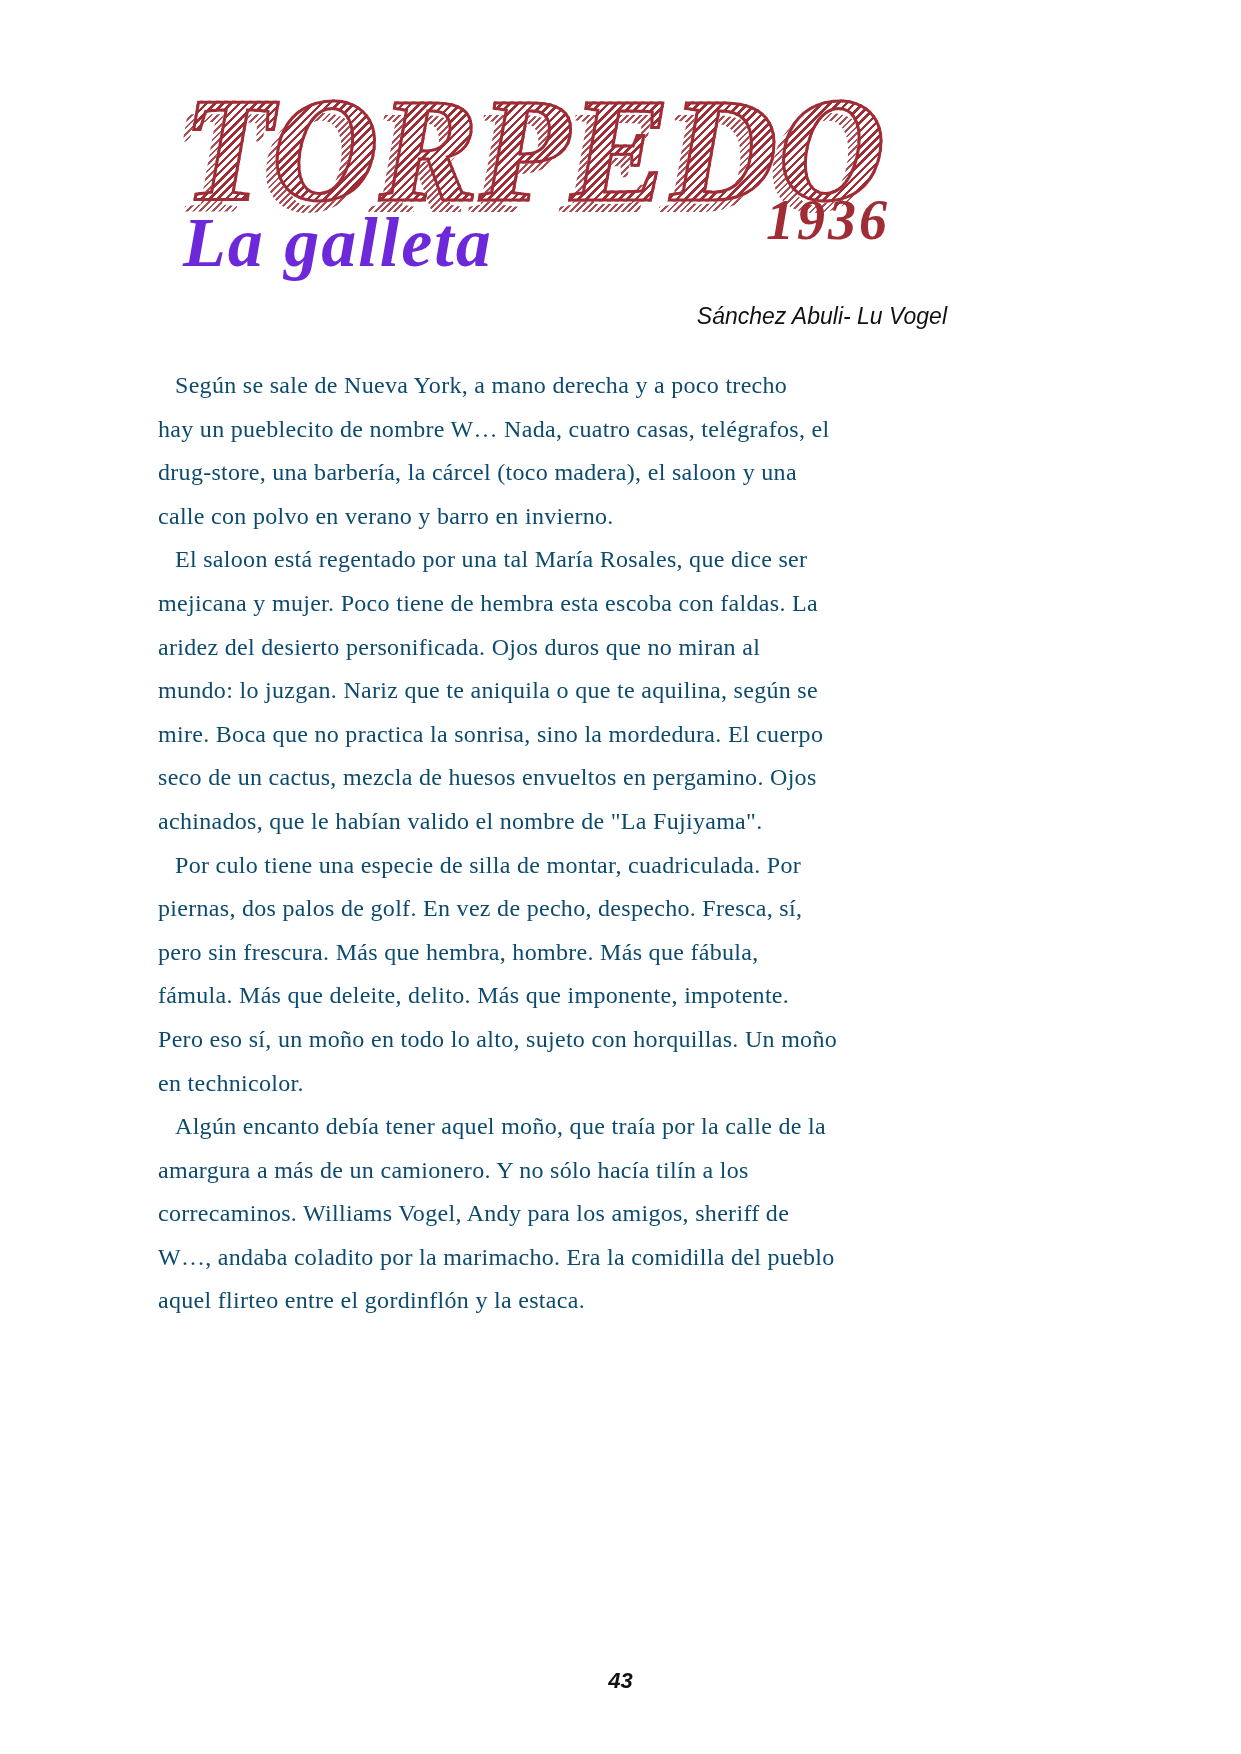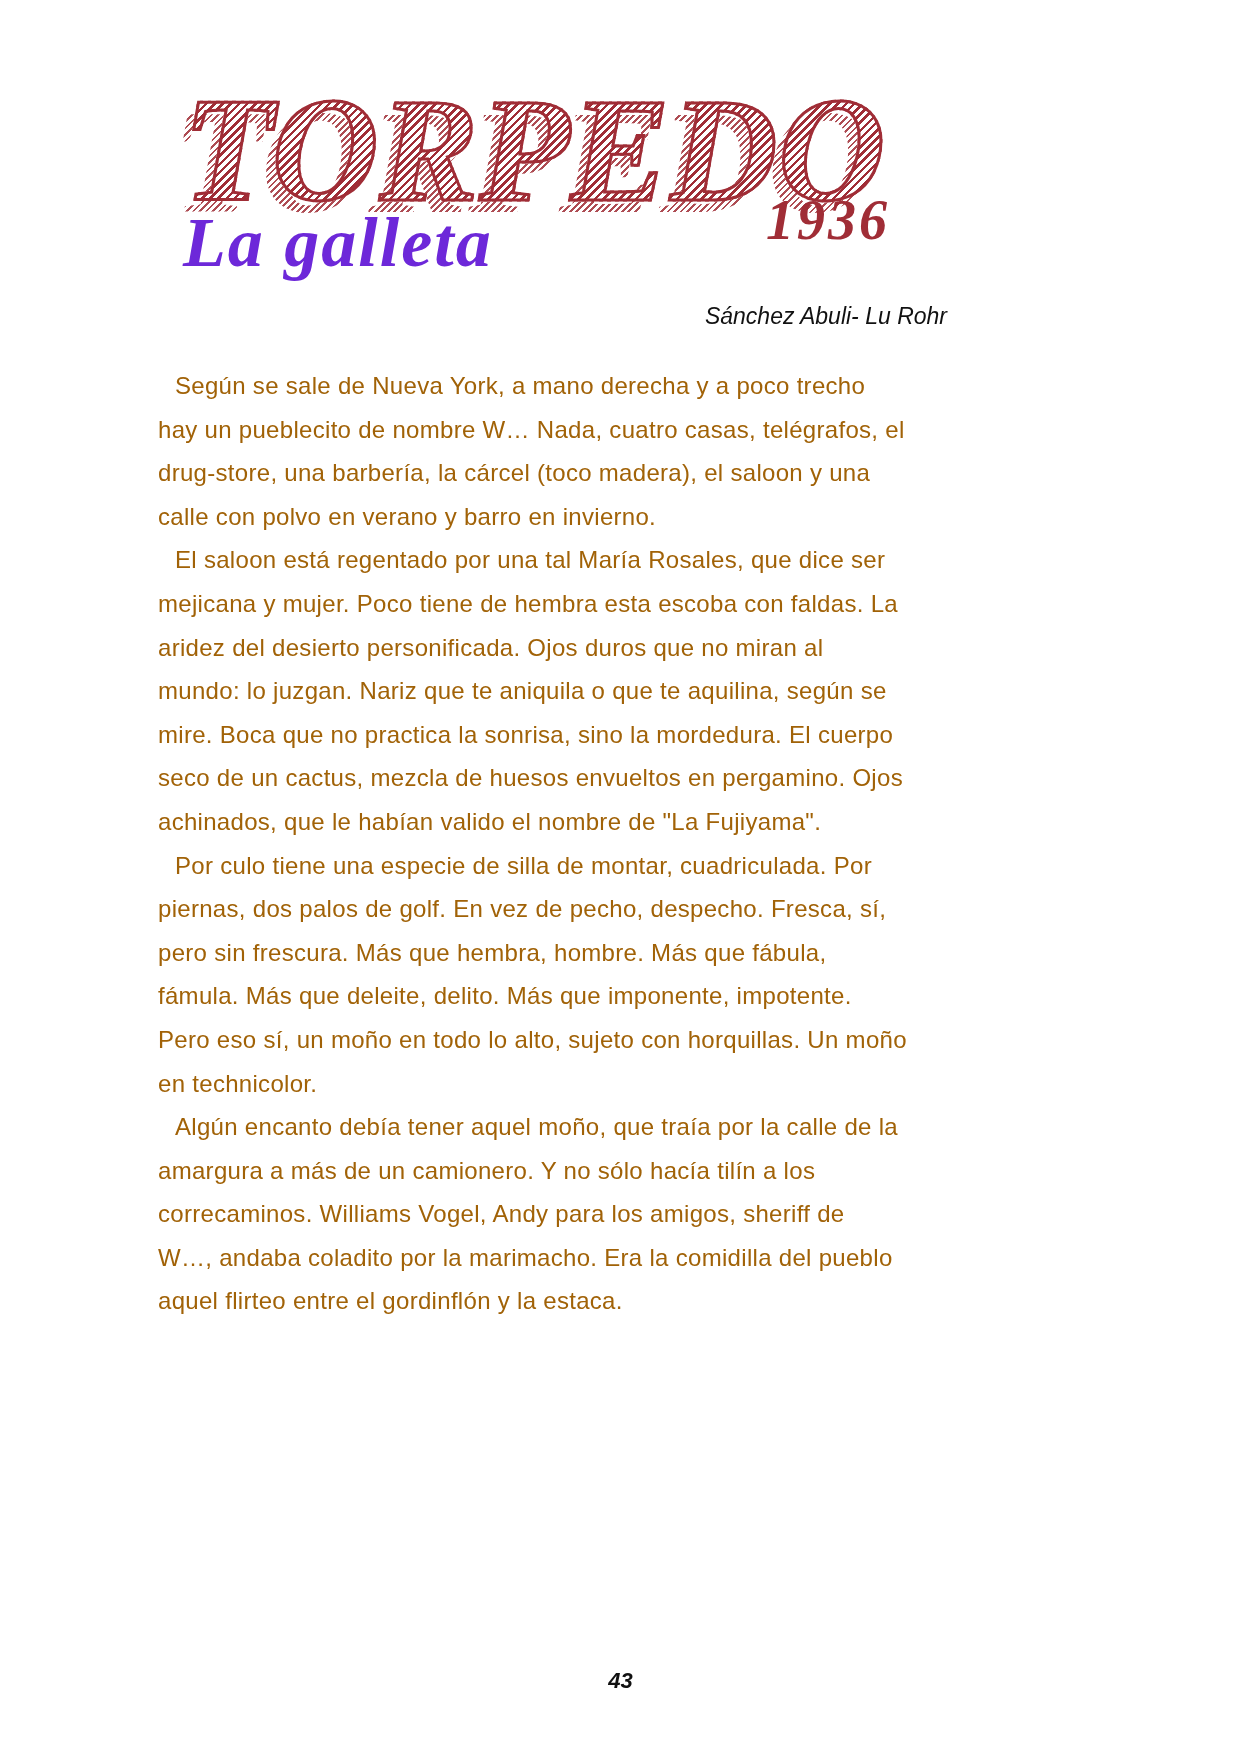--- a/index.html
+++ b/index.html
@@ -80,25 +80,25 @@
     color: #111111;
     line-height: 1.2;
   }
 
   
   .body-text {
     position: absolute;
     left: 158px;
     top: 364px;
     width: 960px;
-    font-family: Liberation Sans, sans-serif;
+    font-family: Liberation Serif, serif;
     font-size: 24px;
     line-height: 43.6px;
     letter-spacing: 0.3px;
-    color: #a16207;
+    color: #0c4a6e;
   }
   .para {
     margin: 0;
     white-space: pre-line;
     text-indent: 17px;
   }
 
   
   .page-number {
     position: absolute;
@@ -118,21 +118,21 @@
 
 <div class="page">
 
   <header>
     <div class="title-wrap">
       <span class="title-layer title-shadow" aria-hidden="true">TORPEDO</span>
       <span class="title-layer title-front">TORPEDO</span>
     </div>
     <div class="year">1936</div>
     <div class="subtitle">La galleta</div>
-    <div class="authors">Sánchez Abuli- Lu Rohr</div>
+    <div class="authors">Sánchez Abuli- Lu Vogel</div>
   </header>
 
   <main class="body-text">
     <p class="para">Según se sale de Nueva York, a mano derecha y a poco trecho
 hay un pueblecito de nombre W… Nada, cuatro casas, telégrafos, el
 drug-store, una barbería, la cárcel (toco madera), el saloon y una
 calle con polvo en verano y barro en invierno.</p>
     <p class="para">El saloon está regentado por una tal María Rosales, que dice ser
 mejicana y mujer. Poco tiene de hembra esta escoba con faldas. La
 aridez del desierto personificada. Ojos duros que no miran al

